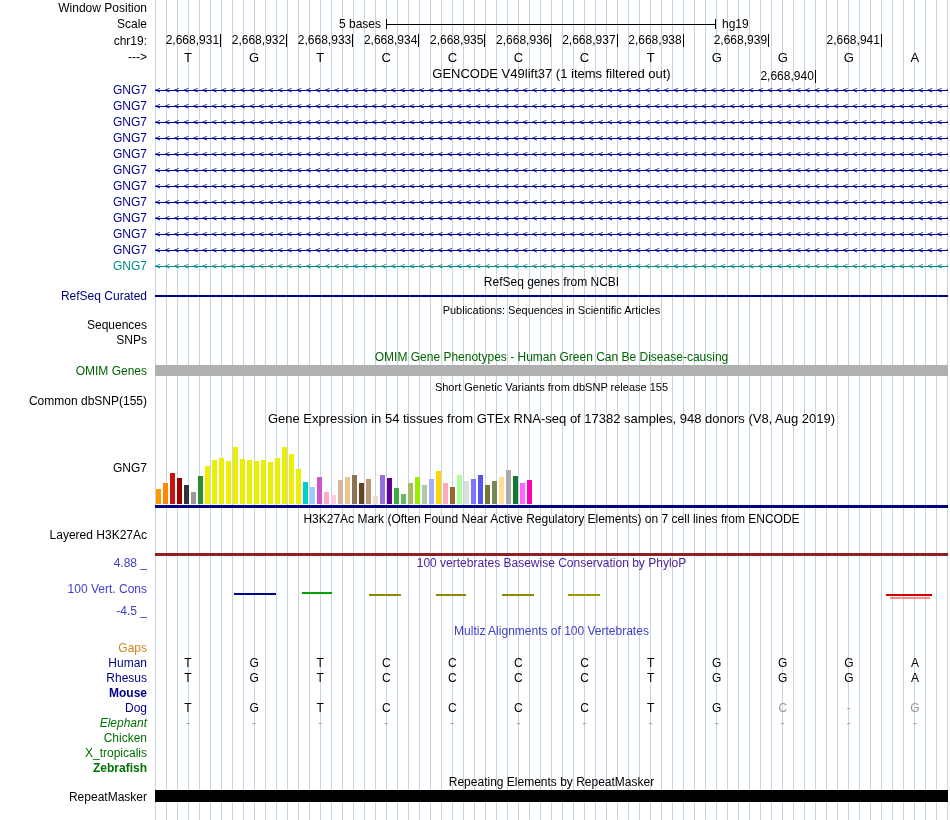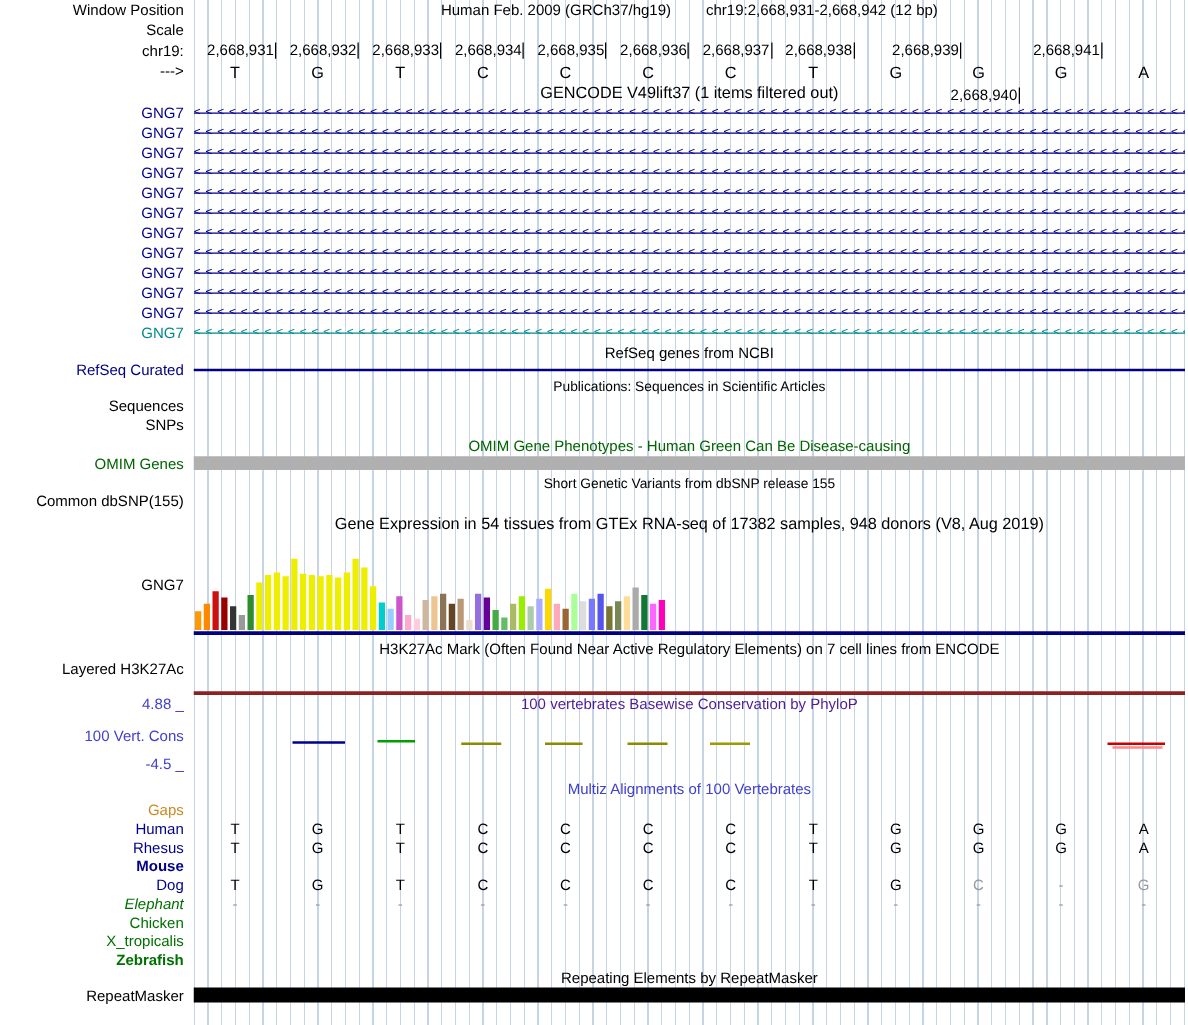--- a/index.html
+++ b/index.html
@@ -28,28 +28,29 @@
   .pmark{position:absolute;height:2px}
 </style>
 </head>
 <body>
 
 <div id="page">
   <div id="gridlines"></div>
 
   <div class="row" style="top:0;height:16px">
     <div class="lbl">Window Position</div>
-    <div class="content center">
-      <span style="margin-right:28px">Human Feb. 2009 (GRCh37/hg19)</span>
-      <span>chr19:2,668,931-2,668,942 (12 bp)</span>
-    </div>
   </div>
 
   <div class="row" style="top:16px;height:16px">
     <div class="lbl">Scale</div>
+    <div class="content">
+      <span style="position:absolute;left:0;width:226px;text-align:right;line-height:16px">5 bases</span>
+      <span class="scale-line"></span>
+      <span style="position:absolute;left:567px;line-height:16px">hg19</span>
+    </div>
   </div>
 
   <div class="row" style="top:32px;height:17px">
     <div class="lbl">chr19:</div>
     <div class="content" id="ruler-cells">
         <div class="tick" style="left: 0px; width: 66.0833px;">2,668,931</div>
         <div class="tick" style="left: 66.0833px; width: 66.0833px;">2,668,932</div>
         <div class="tick" style="left: 132.167px; width: 66.0833px;">2,668,933</div>
         <div class="tick" style="left: 198.25px; width: 66.0833px;">2,668,934</div>
         <div class="tick" style="left: 264.333px; width: 66.0833px;">2,668,935</div>

